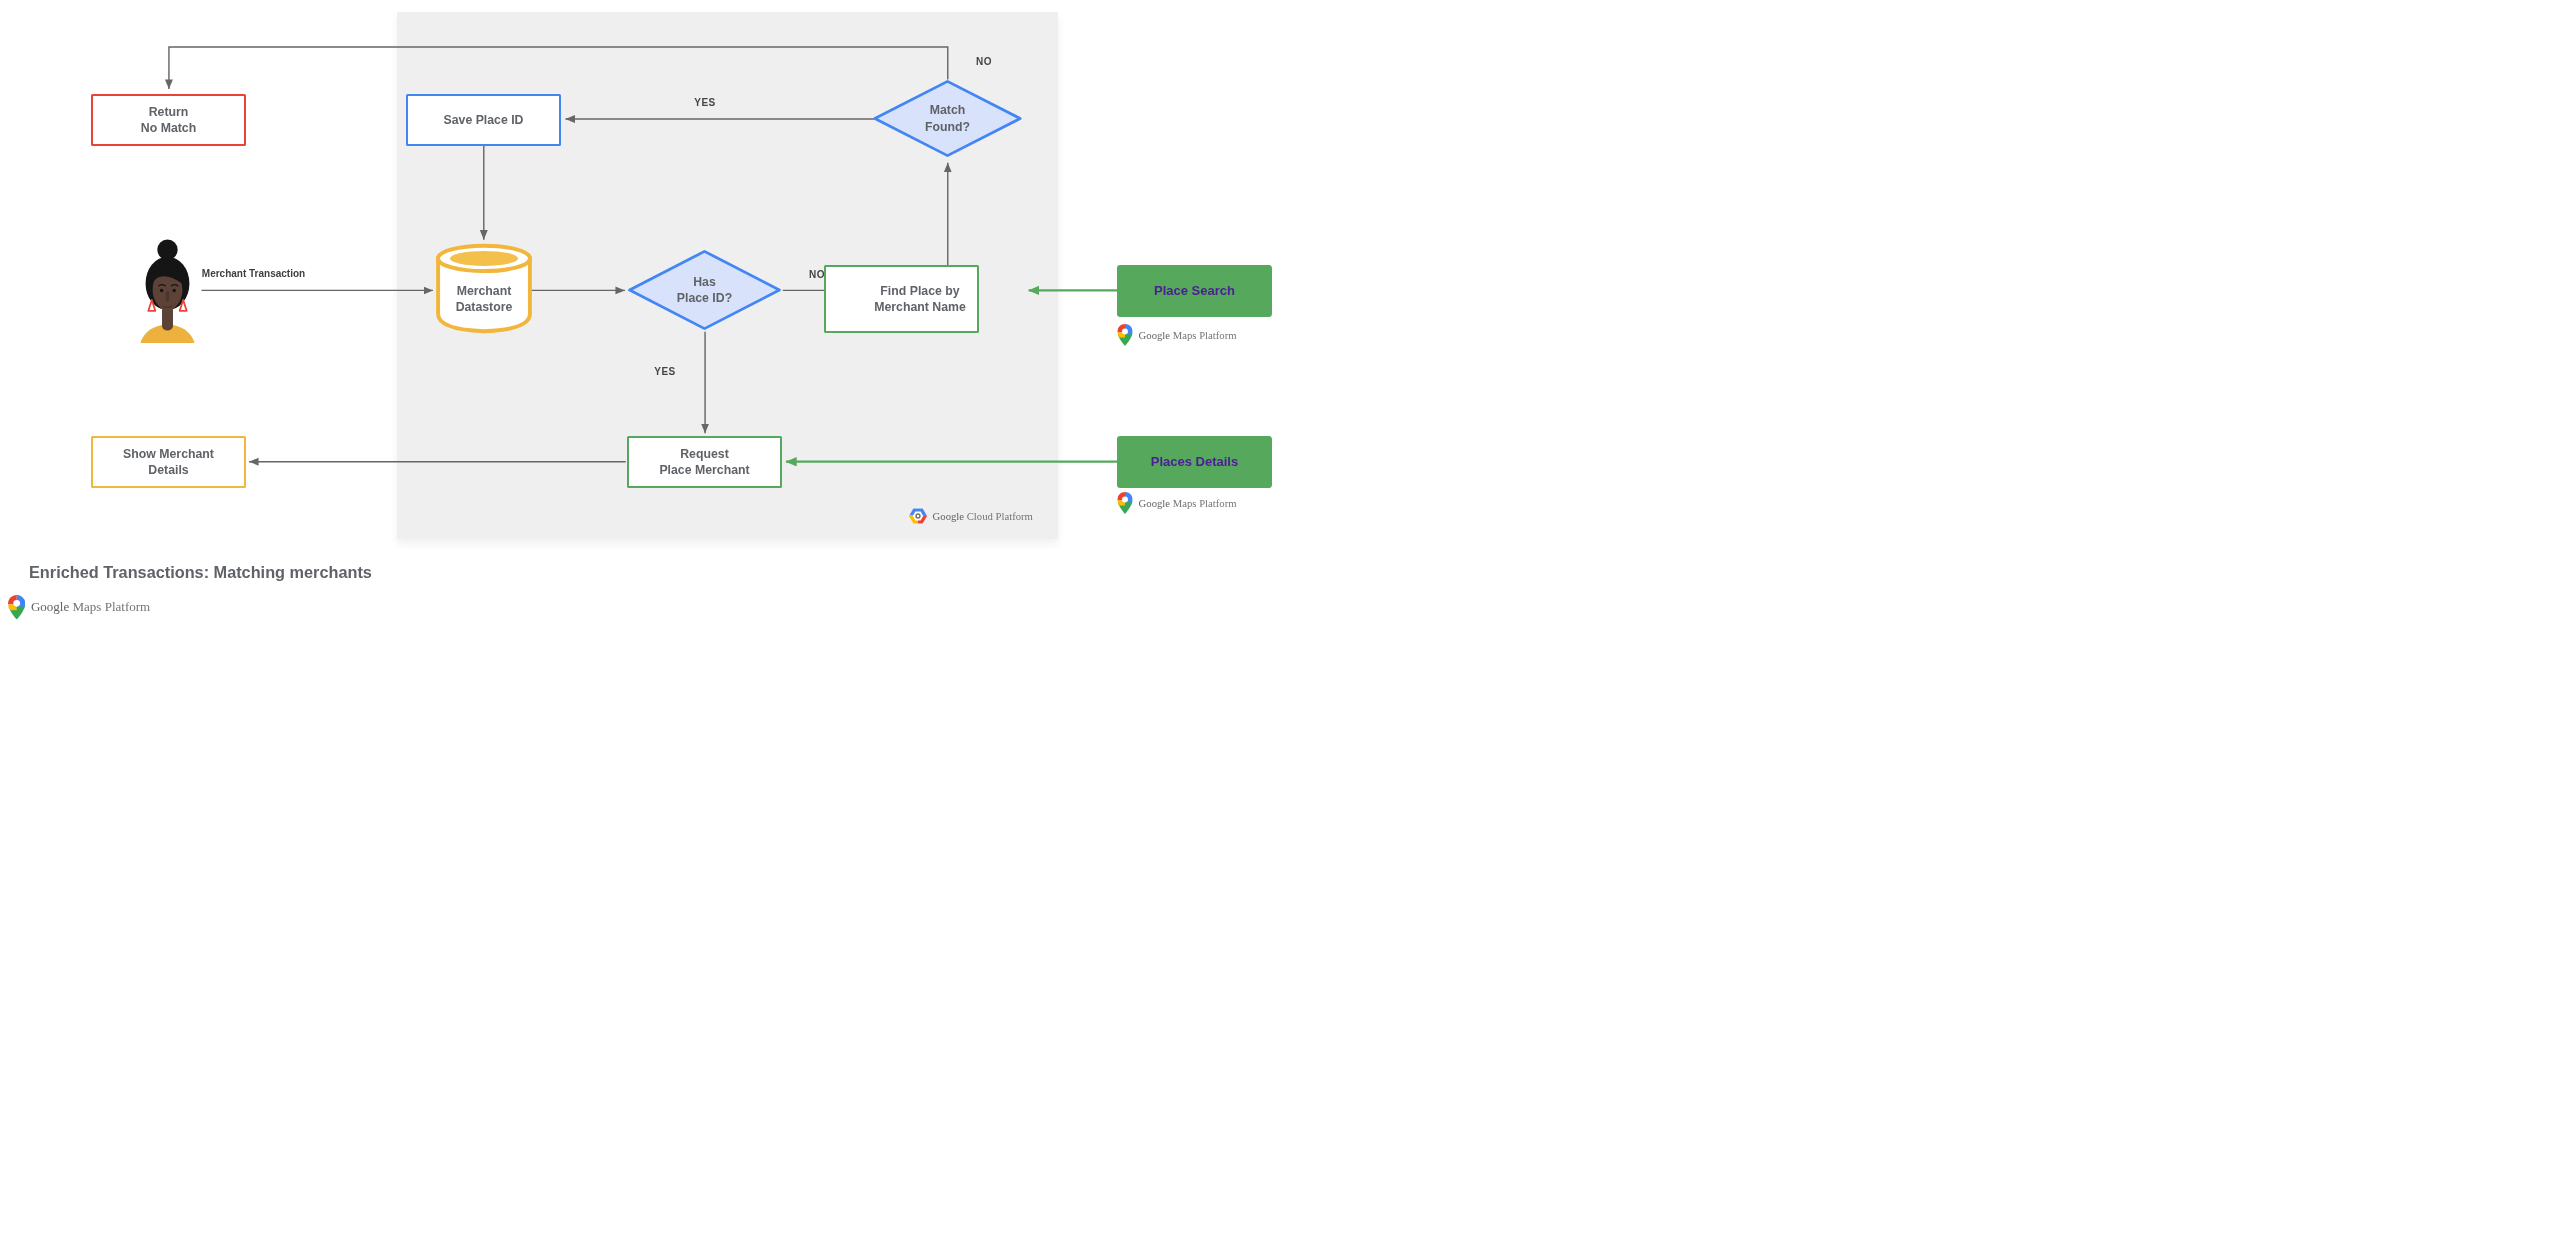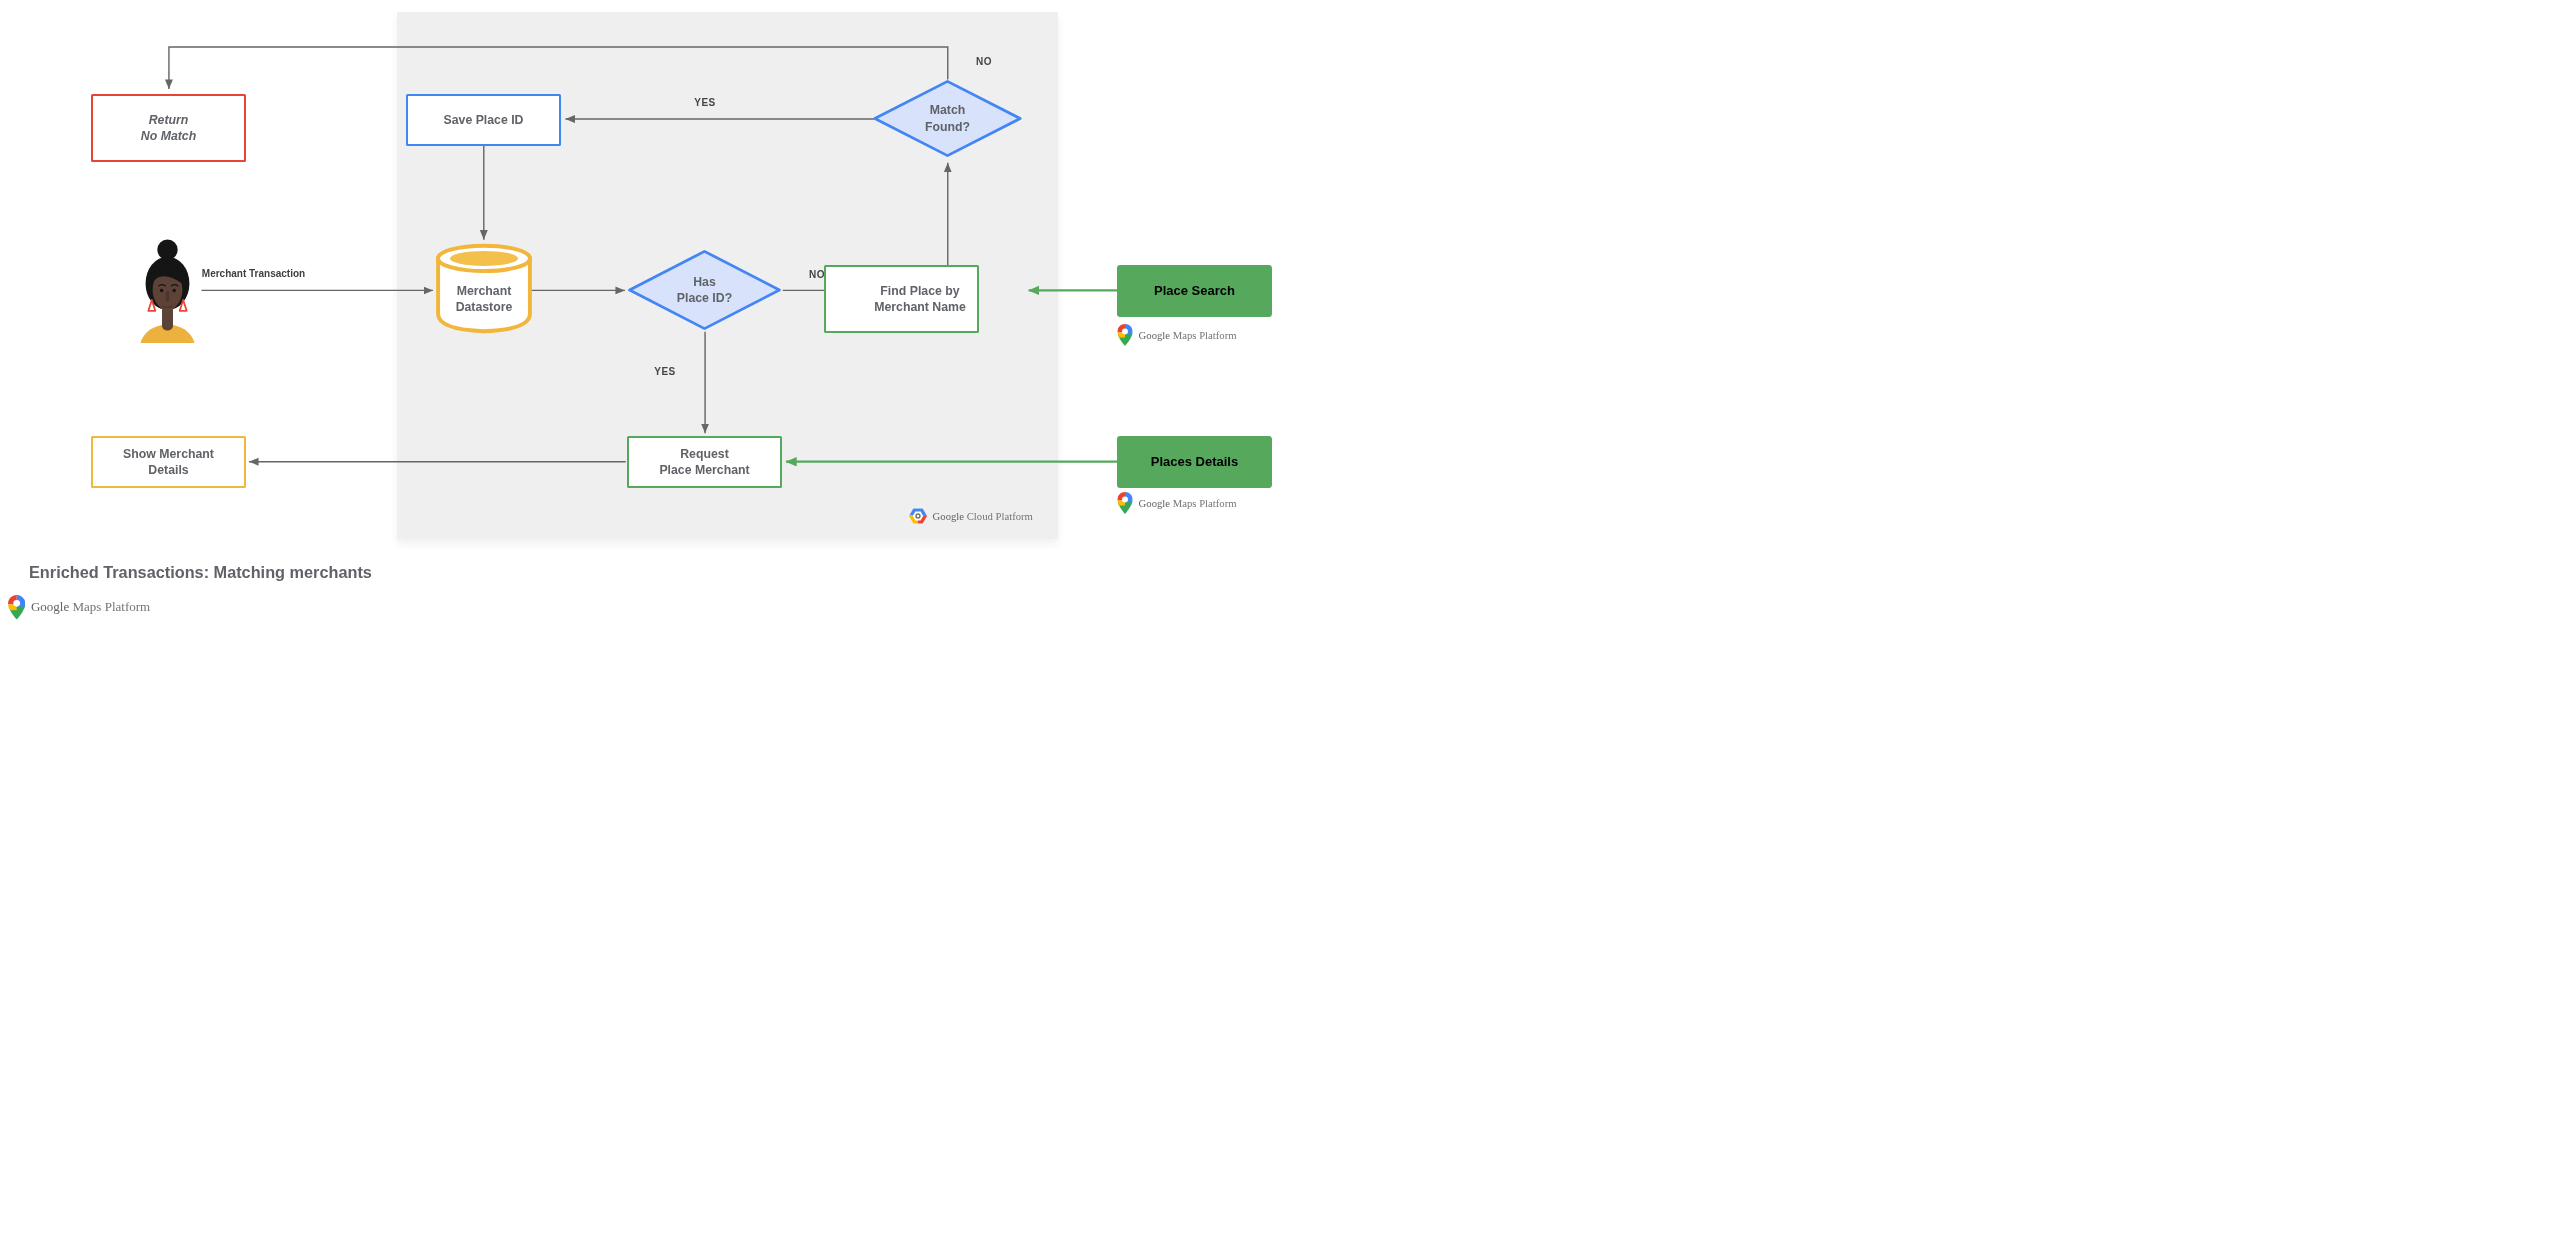--- a/index.html
+++ b/index.html
@@ -7,21 +7,21 @@
   .panel{position:absolute;left:397px;top:12px;width:661px;height:527px;background:#EFEFEF;
          box-shadow:0 4.8px 8px rgba(0,0,0,0.06);z-index:0;}
   svg.connectors{position:absolute;left:0;top:0;z-index:1;}
   .node{position:absolute;z-index:2;display:flex;align-items:center;justify-content:center;
         text-align:center;font-weight:bold;color:#5F6368;background:#fff;box-sizing:border-box;
         line-height:1.32;font-size:12.3px;border-radius:1.6px;}
   .b-red{border:2.4px solid #E94335;}
   .b-blue{border:2.4px solid #4285F4;}
   .b-green{border:2.4px solid #55A85C;}
   .b-yellow{border:2.4px solid #F2B63C;}
-  .chip{background:#55A85C;color:#000000;border:none;border-radius:3.2px;font-size:13px;}
+  .chip{background:#55A85C;color:#4c1d95;border:none;border-radius:3.2px;font-size:13px;}
   .shape{background:transparent;border:none;}
   .shape svg{position:absolute;left:0;top:0;}
   .shape .lbl{position:relative;z-index:1;}
   .cyl-lbl{position:relative;z-index:1;margin-top:20.6px;}
   .edge-label{position:absolute;z-index:2;font-weight:bold;font-size:10px;color:#454545;
               letter-spacing:0.5px;text-align:center;width:48px;}
   .flow-label{position:absolute;z-index:2;font-weight:bold;font-size:10px;color:#3F3F3F;
               text-align:center;}
   .logo-row{position:absolute;z-index:2;display:flex;align-items:center;gap:5.6px;}
   .logo-text{font-size:10.7px;color:#757575;white-space:nowrap;font-family:Liberation Serif, serif;}
@@ -106,21 +106,21 @@
       <path d="M43 61 Q47 58 51 61" stroke="#151515" stroke-width="1.7" fill="none" stroke-linecap="round"></path>
       <circle cx="30.5" cy="67" r="2.2" fill="#151515"></circle>
       <circle cx="46.5" cy="67" r="2.2" fill="#151515"></circle>
       <path d="M38 70 L38 79" stroke="#4E3529" stroke-width="4.5" stroke-linecap="round"></path>
       <path d="M32.5 87 Q38 90.5 43.5 87" stroke="#4E3529" stroke-width="2" fill="none" stroke-linecap="round"></path>
       <path d="M18 79 L13.5 93 L22.5 93 Z" fill="none" stroke="#E94436" stroke-width="2.2" stroke-linejoin="round"></path>
       <path d="M58 79 L53.5 93 L62.5 93 Z" fill="none" stroke="#E94436" stroke-width="2.2" stroke-linejoin="round"></path>
     </svg>
   </div>
 
-  <div class="node b-red" style="left:91px;top:94px;width:155px;height:68px;font-style:italic;">
+  <div class="node b-red" style="left:91px;top:94px;width:155px;height:52px;">
     <div><span>Return</span><br>
          <span>No Match</span></div>
   </div>
 
   <div class="node b-blue" style="left:406px;top:94px;width:155px;height:52px;">
     <span>Save Place ID</span>
   </div>
 
   <div class="node shape" style="left:872px;top:79px;width:151px;height:79px;">
     <svg width="151" height="79" viewBox="0 0 190 100">

